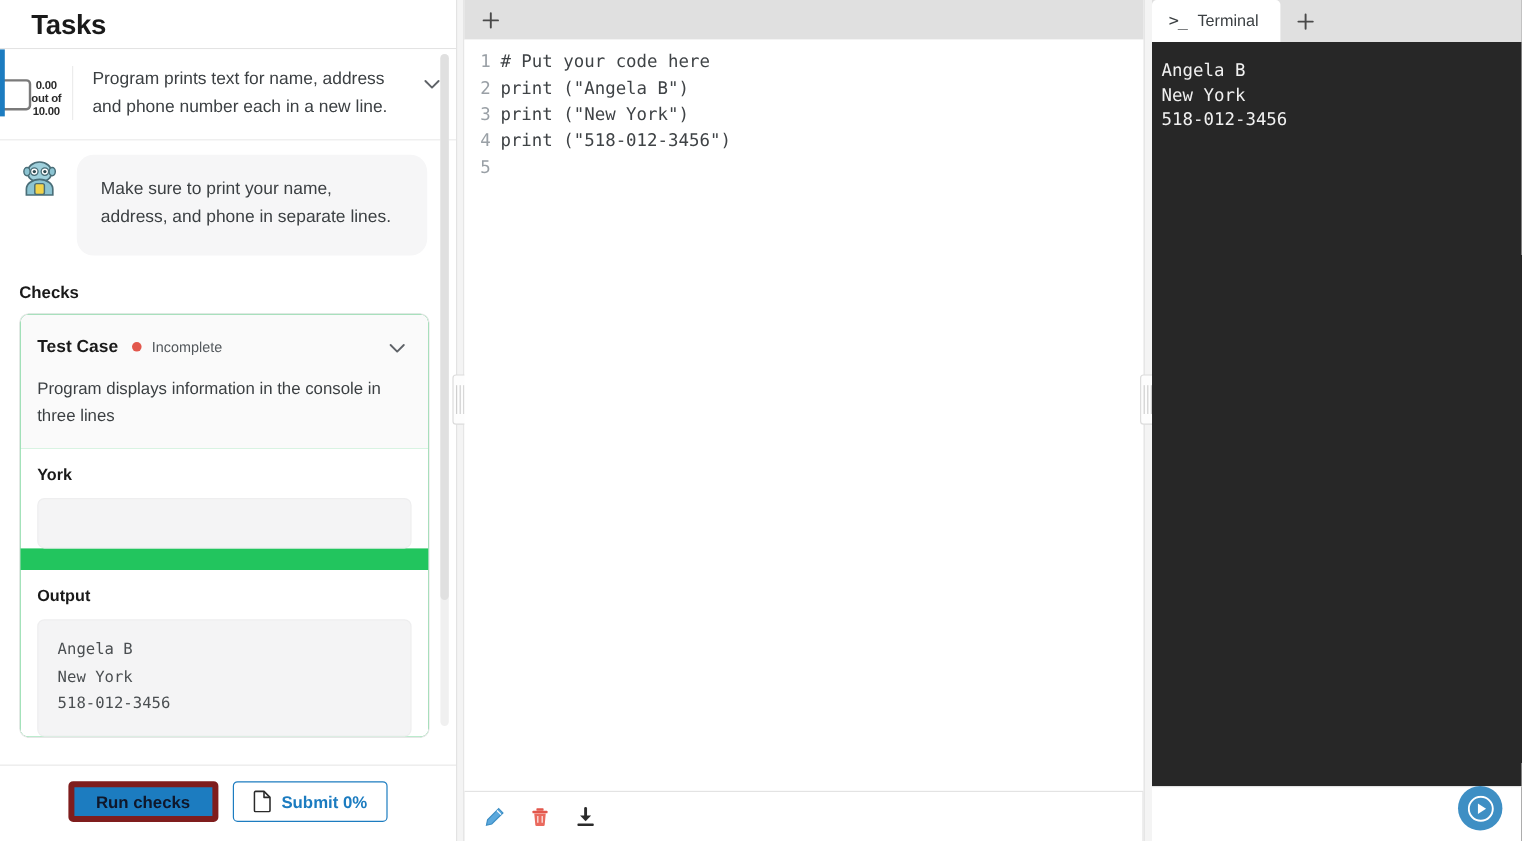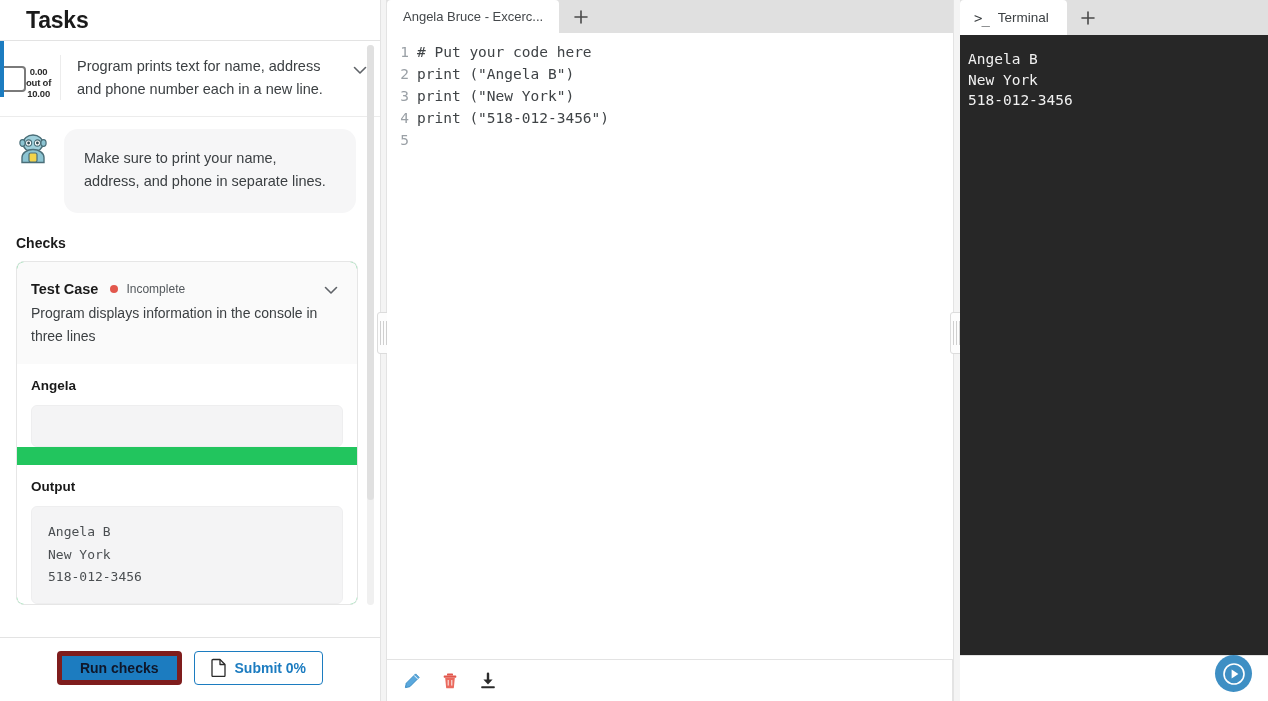--- a/index.html
+++ b/index.html
@@ -154,20 +154,21 @@
     width: 8px; height: 8px; border-radius: 50%;
     background: #e2574c;
     margin: 0 8px 0 12px;
     flex: 0 0 8px;
   }
   .status-text {
     font-size: 12px; color: #53585c;
   }
   .check-chev { margin-left: auto; }
   .check-desc {
+    margin-top: 10px;
     font-size: 14px; line-height: 23px;
     color: #3c4043;
   }
   .io-section { padding: 14px 14px 0 14px; background: #fff; }
   .io-label {
     font-size: 13.5px; font-weight: bold; color: #1a1a1a;
     margin-bottom: 12px;
   }
   .io-box {
     background: #f4f4f5;
@@ -459,21 +460,21 @@
               <div class="chev check-chev">
                 <svg width="20" height="20" viewBox="0 0 20 20" fill="none">
                   <path d="M4.5 7.5 L10 13 L15.5 7.5" stroke="#5f6368" stroke-width="1.6" stroke-linecap="round" stroke-linejoin="round"></path>
                 </svg>
               </div>
             </div>
             <div class="check-desc">Program displays information in the console in three lines</div>
           </div>
 
           <div class="io-section">
-            <div class="io-label">Angela</div>
+            <div class="io-label">York</div>
             <div class="io-box empty"></div>
           </div>
 
           <div class="io-spacer"></div>
 
           <div class="io-section">
             <div class="io-label">Output</div>
             <div class="io-box">Angela B
 New York
 518-012-3456</div>
@@ -504,23 +505,20 @@
   <div class="divider">
     <div class="grip">
       <i></i>
         <i></i>
         <i></i>
     </div>
   </div>
 
   <div class="editor-panel">
     <div class="tabbar">
-      <div class="tab">
-        <span class="tab-label">Angela Bruce - Excerc...</span>
-      </div>
       <div class="tab-add">
         <svg width="18" height="18" viewBox="0 0 18 18">
           <path d="M9 3 v12 M3 9 h12" stroke="#4a4a4a" stroke-width="1.6" stroke-linecap="round"></path>
         </svg>
       </div>
     </div>
 
     <div class="code-area">
       <div class="code-line">
         <span class="gutter">1</span>

